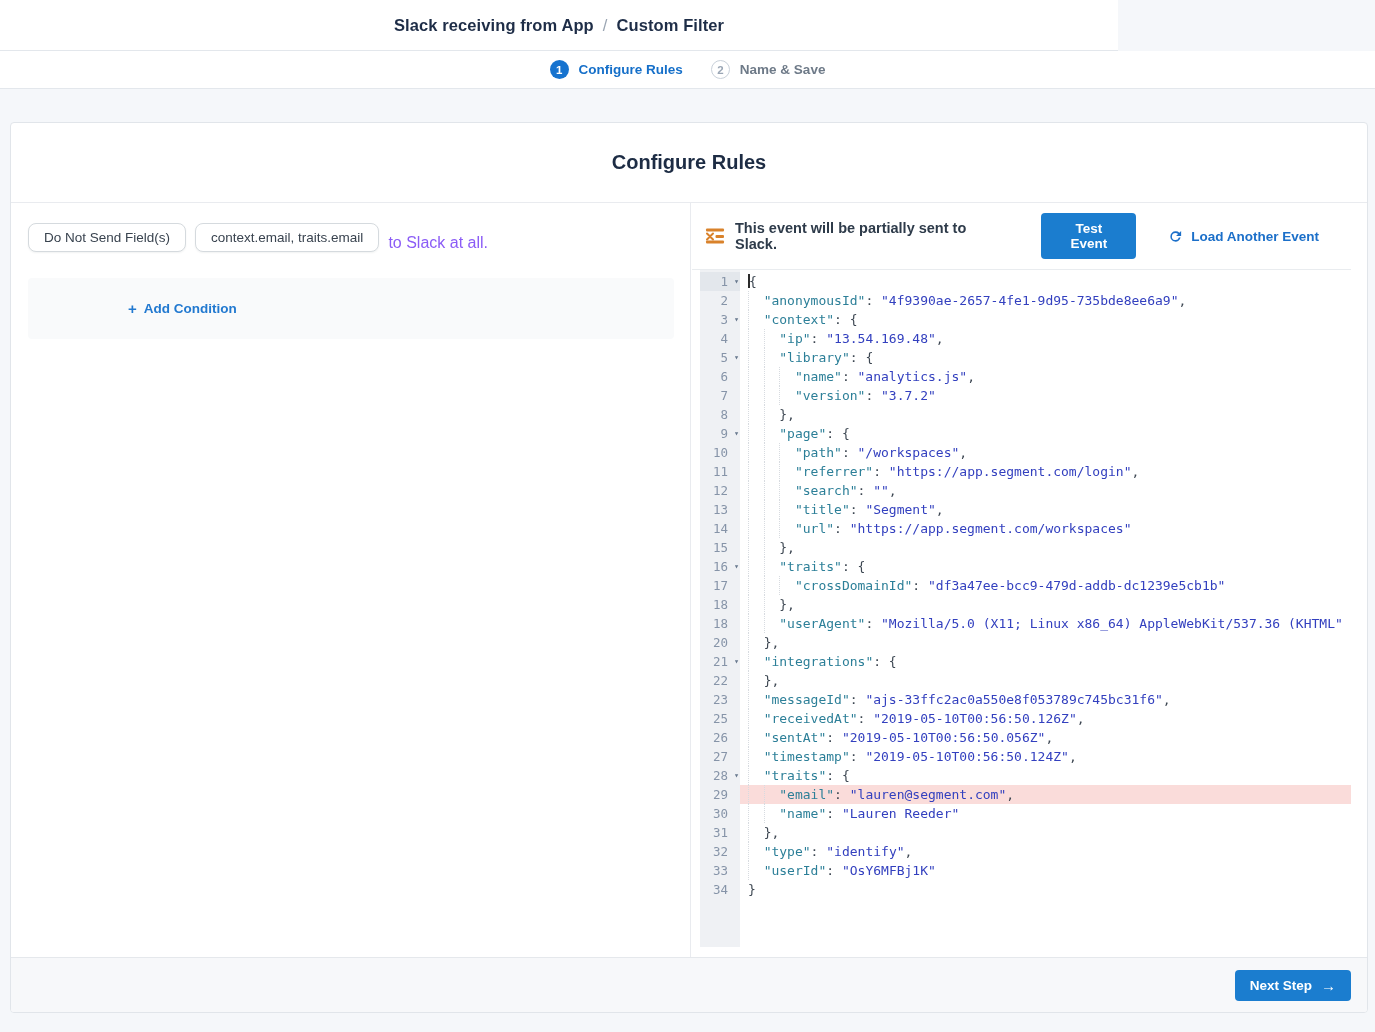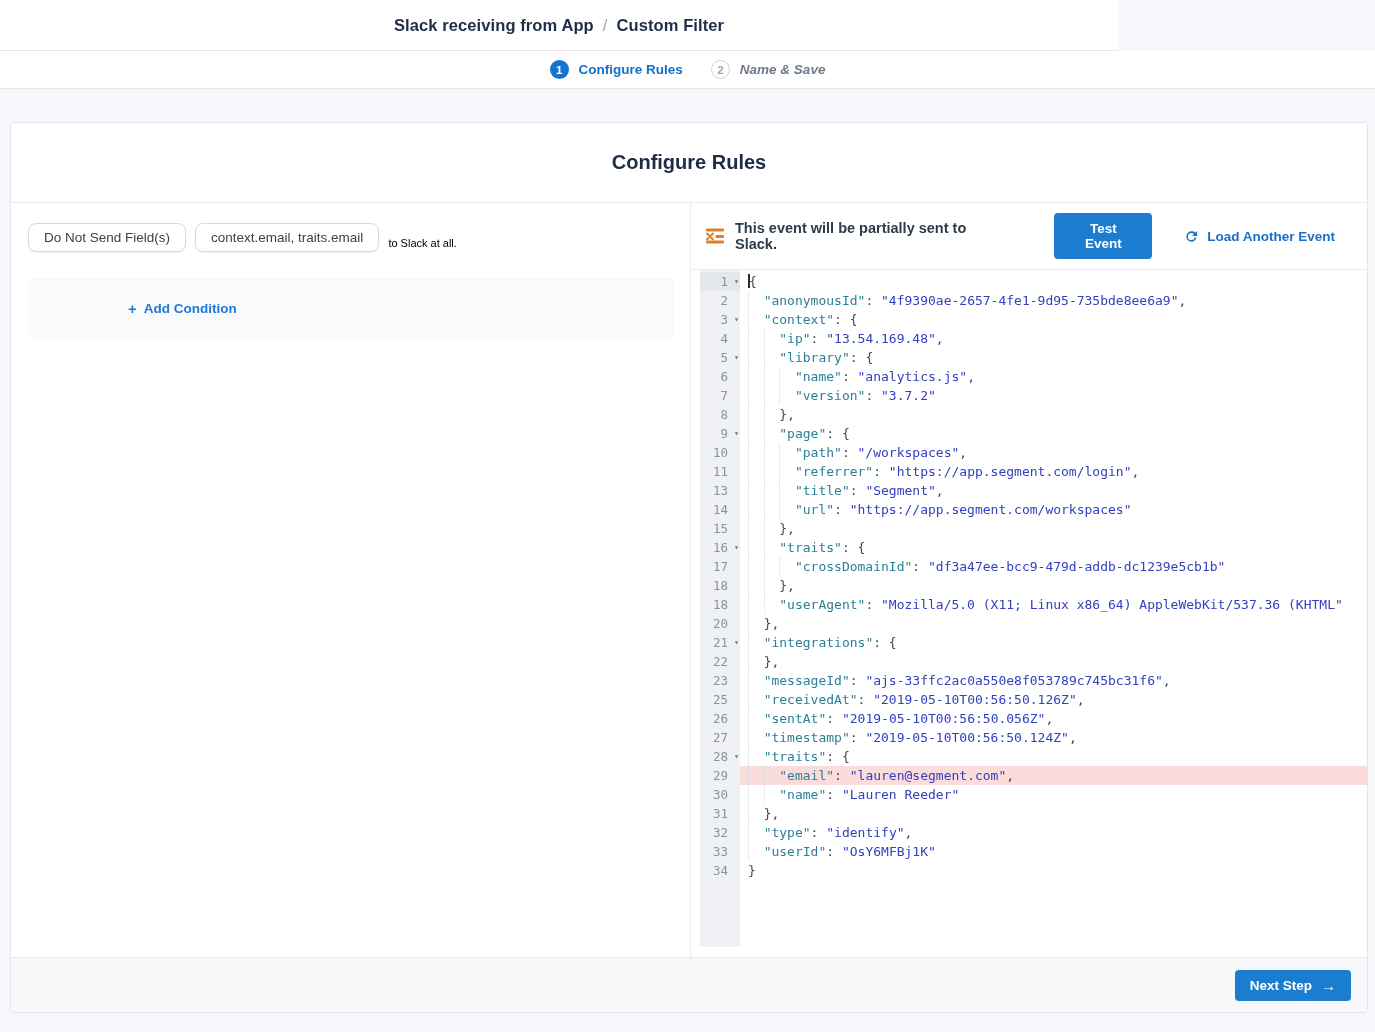--- a/index.html
+++ b/index.html
@@ -14,45 +14,45 @@
 
   
   .stepbar { position:absolute; top:51px; left:0; width:1375px; height:38px; background:#fff;
              border-bottom:1px solid #e3e7ec; display:flex; align-items:center; justify-content:center; gap:28px; }
   .step { display:flex; align-items:center; gap:10px; }
   .step .circle { width:19px; height:19px; border-radius:50%; font-size:11.5px; font-weight:700;
                   display:flex; align-items:center; justify-content:center; }
   .step.active .circle { background:#1673cf; color:#fff; }
   .step.active .label { color:#156fc9; font-weight:700; font-size:13.5px; }
   .step.inactive .circle { background:#fff; border:1.5px solid #c9d1da; color:#9aa6b5; }
-  .step.inactive .label { color:#6e7a88; font-weight:700; font-size:13.5px;font-style:italic; }
+  .step.inactive .label { color:#6e7a88; font-weight:700; font-size:13.5px; }
 
   
   .card { position:absolute; top:122px; left:10px; width:1358px; height:891px; background:#fff;
           border:1px solid #e1e5ea; border-radius:4px; overflow:hidden; }
   .card-header { position:absolute; top:0; left:0; right:0; height:80px; border-bottom:1px solid #e9ebef;
                  display:flex; align-items:center; justify-content:center; }
   .card-header h1 { font-size:20px; font-weight:700; color:#1d2c44; }
 
   .card-content { position:absolute; top:80px; left:0; right:0; bottom:55px; }
 
   
   .left-pane { position:absolute; top:0; left:0; width:680px; height:100%; border-right:1px solid #e9ebef; }
   .rule-row { position:absolute; top:20px; left:17px; display:flex; align-items:center; gap:9px; }
   .chip-btn { background:#fff; border:1px solid #d5dade; border-radius:8px; padding:6px 15px;
               font-size:13.5px; color:#39434f; box-shadow:0 1px 2px rgba(20,30,40,.06); cursor:pointer; white-space:nowrap; }
-  .rule-tail { font-size:11px; color:#000000;margin-top:11px; }
+  .rule-tail { font-size:16px; color:#8b5cf6;margin-top:11px; }
   .condition-box { position:absolute; top:75px; left:17px; width:646px; height:61px;
                    background:#f9fafb; border-radius:4px; display:flex; align-items:center; }
   .add-condition { margin-left:100px; color:#2279d0; font-size:13.5px; font-weight:600; cursor:pointer;
                    display:flex; align-items:center; gap:7px; }
   .add-condition .plus { font-size:15px; font-weight:600; line-height:1; }
 
   
-  .right-pane { position:absolute; top:0; left:681px; right:0; height:100%; }
+  .right-pane { position:absolute; top:0; left:681px; right:16px; height:100%; }
   .preview-header { position:absolute; top:0; left:0; right:0; height:66px; display:flex; align-items:center;
                     padding:0 32px 0 13px; gap:10px; }
   .preview-msg { font-size:14.5px; font-weight:700; color:#2e3b4a; }
   .spacer { flex:1; }
   .btn-primary { background:#1b7dcf; color:#fff; border:none; border-radius:4px; font-size:13.5px;
                  font-weight:600; padding:8px 17px; cursor:pointer; font-family:inherit;margin-left:36px; }
   .load-link { display:flex; align-items:center; gap:8px; color:#1b6fc9; font-size:13.5px; font-weight:600;
                cursor:pointer; margin-left:22px; white-space:nowrap; }
 
   
@@ -184,20 +184,24 @@
             </div>
             <div class="cl">
               <span class="gut">10</span>
               <span class="code"><span class="guide"></span><span class="guide"></span><span class="guide"></span><span class="tok-k">"path"</span><span class="tok-p">: </span><span class="tok-v">"/workspaces"</span><span class="tok-p">,</span></span>
             </div>
             <div class="cl">
               <span class="gut">11</span>
               <span class="code"><span class="guide"></span><span class="guide"></span><span class="guide"></span><span class="tok-k">"referrer"</span><span class="tok-p">: </span><span class="tok-v">"https://app.segment.com/login"</span><span class="tok-p">,</span></span>
             </div>
             <div class="cl">
+              <span class="gut">12</span>
+              <span class="code"><span class="guide"></span><span class="guide"></span><span class="guide"></span><span class="tok-k">"search"</span><span class="tok-p">: </span><span class="tok-v">""</span><span class="tok-p">,</span></span>
+            </div>
+            <div class="cl">
               <span class="gut">13</span>
               <span class="code"><span class="guide"></span><span class="guide"></span><span class="guide"></span><span class="tok-k">"title"</span><span class="tok-p">: </span><span class="tok-v">"Segment"</span><span class="tok-p">,</span></span>
             </div>
             <div class="cl">
               <span class="gut">14</span>
               <span class="code"><span class="guide"></span><span class="guide"></span><span class="guide"></span><span class="tok-k">"url"</span><span class="tok-p">: </span><span class="tok-v">"https://app.segment.com/workspaces"</span></span>
             </div>
             <div class="cl">
               <span class="gut">15</span>
               <span class="code"><span class="guide"></span><span class="guide"></span><span class="tok-p">},</span></span>

